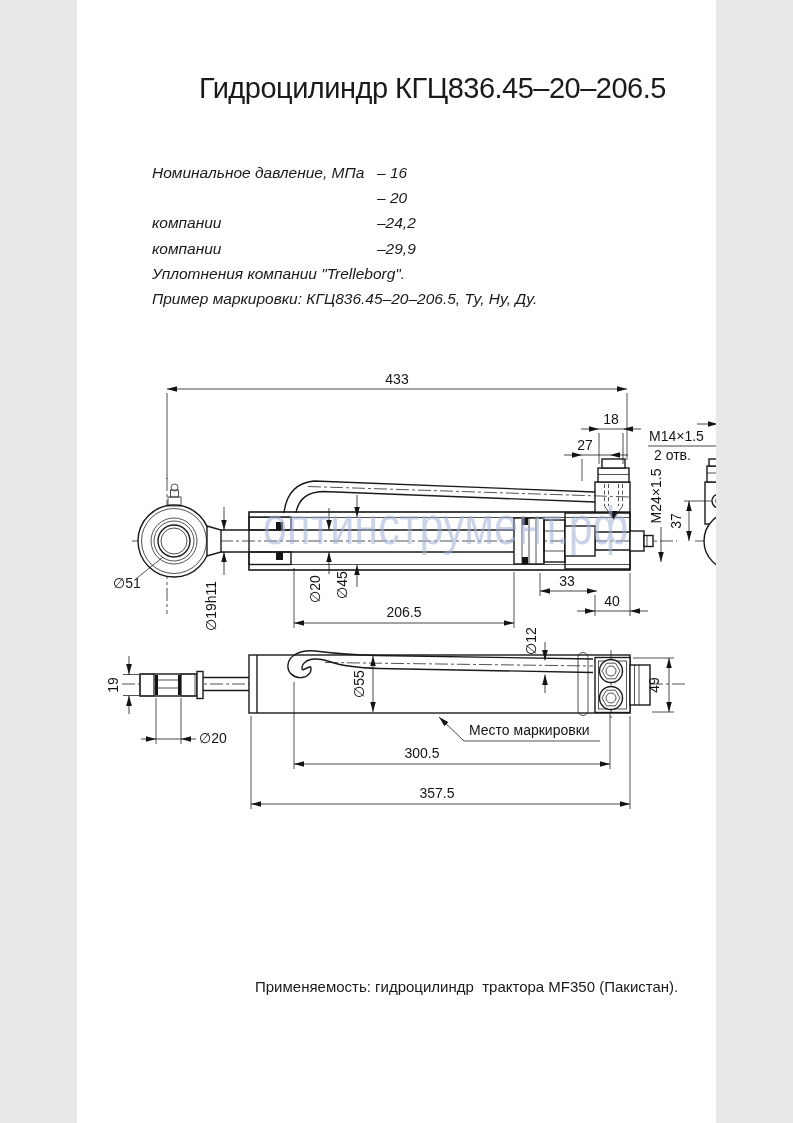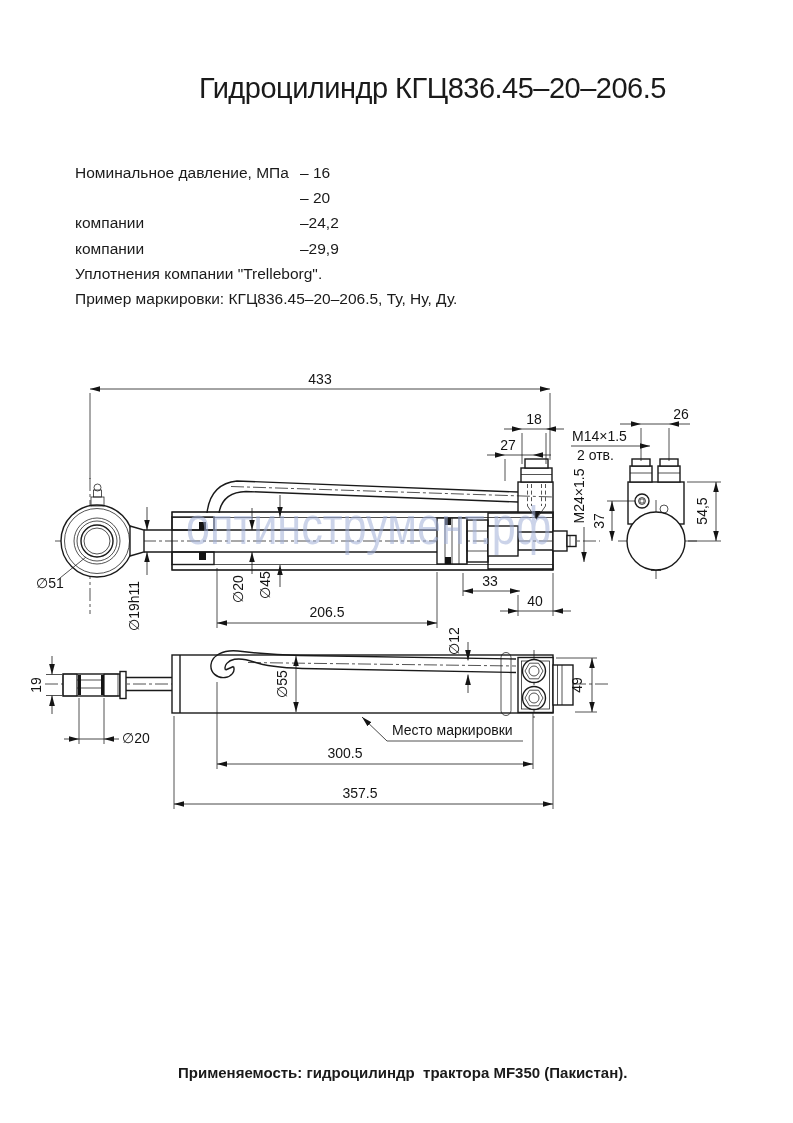--- a/index.html
+++ b/index.html
@@ -1,27 +1,27 @@
 <!DOCTYPE html>
 <html><head>
 <meta charset="utf-8">
 <style>
   html,body{margin:0;padding:0;background:#e8e8e8;}
-  .page{position:relative;width:793px;height:1123px;background:#ffffff;margin:0 auto;overflow:hidden;
+  .page{position:relative;width:639px;height:1123px;background:#ffffff;margin:0 auto;overflow:hidden;
         font-family:"Liberation Sans",sans-serif;color:#1a1a1a;}
   .title{position:absolute;left:0;top:72px;width:100%;text-align:center;transform:translateX(36px);
          font-size:29px;letter-spacing:-0.5px;white-space:nowrap;}
-  .specs{position:absolute;left:75px;top:160px;width:480px;font-size:15.5px;}
+  .specs{position:absolute;left:75px;top:160px;width:480px;font-size:15.5px;font-style:italic;}
   .spec-row{position:relative;height:25.2px;line-height:25.2px;white-space:nowrap;}
   .spec-val{position:absolute;left:225px;top:0;}
   .drawing-svg{position:absolute;left:0;top:0;}
   .watermark{position:absolute;left:186px;top:494px;font-size:54px;white-space:nowrap;
              color:rgba(160,175,215,0.55);transform:scaleX(0.80);transform-origin:left center;
              pointer-events:none;}
-  .footer{position:absolute;left:178px;top:1064px;font-size:15px;white-space:pre;font-weight:bold;}
+  .footer{position:absolute;left:178px;top:978px;font-size:15px;white-space:pre;}
   
   .ln{stroke:#1a1a1a;stroke-width:1.4;fill:none;}
   .lnf{stroke:#1a1a1a;stroke-width:1.4;fill:#fff;}
   .lt{stroke:#1a1a1a;stroke-width:0.75;fill:none;}
   .cl{stroke:#1a1a1a;stroke-width:0.75;fill:none;stroke-dasharray:13 3 3 3;}
   .dsh{stroke:#1a1a1a;stroke-width:0.75;fill:none;stroke-dasharray:4 2.6;}
   .dim{stroke:#1a1a1a;stroke-width:0.8;fill:none;}
   .blk{fill:#141414;stroke:none;}
   .drawing-svg text{font-family:"Liberation Sans",sans-serif;font-size:14px;fill:#141414;}
   .tm{text-anchor:middle;}

